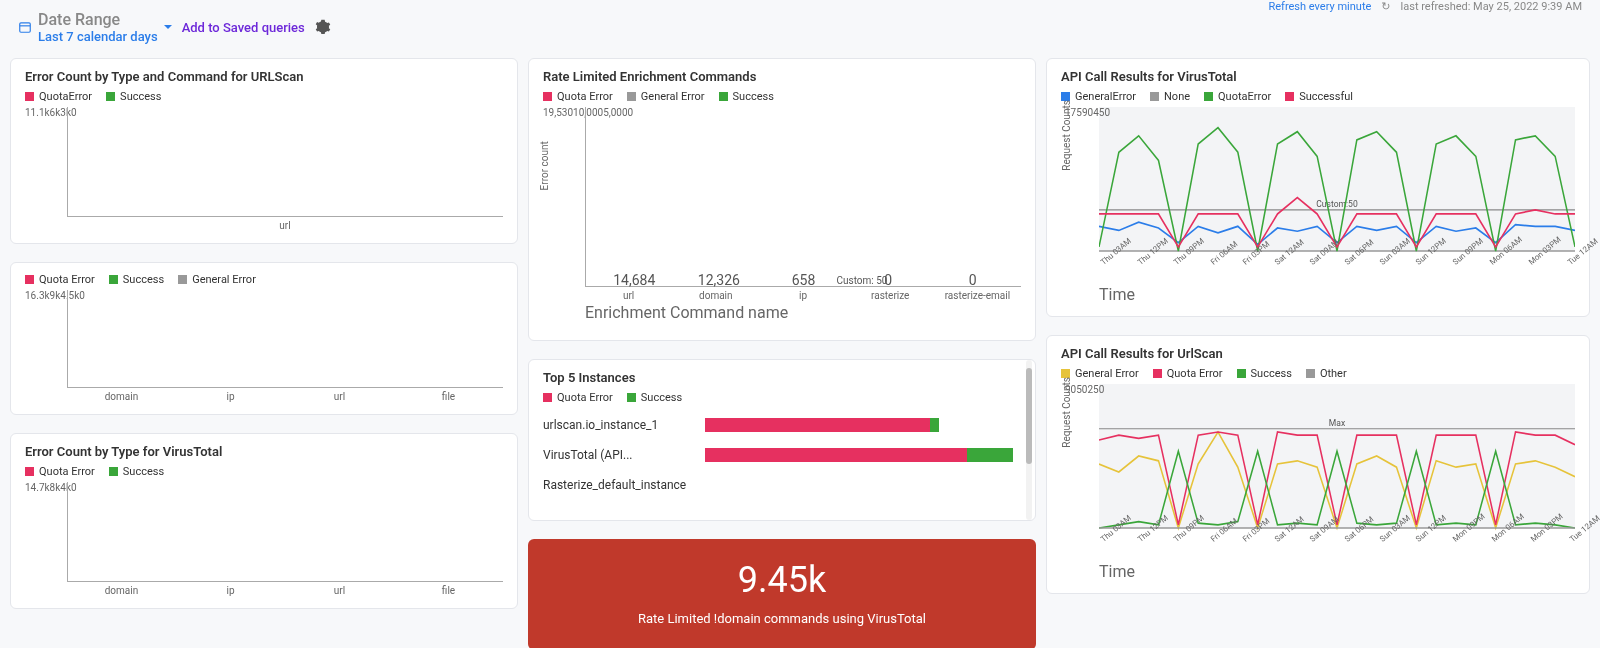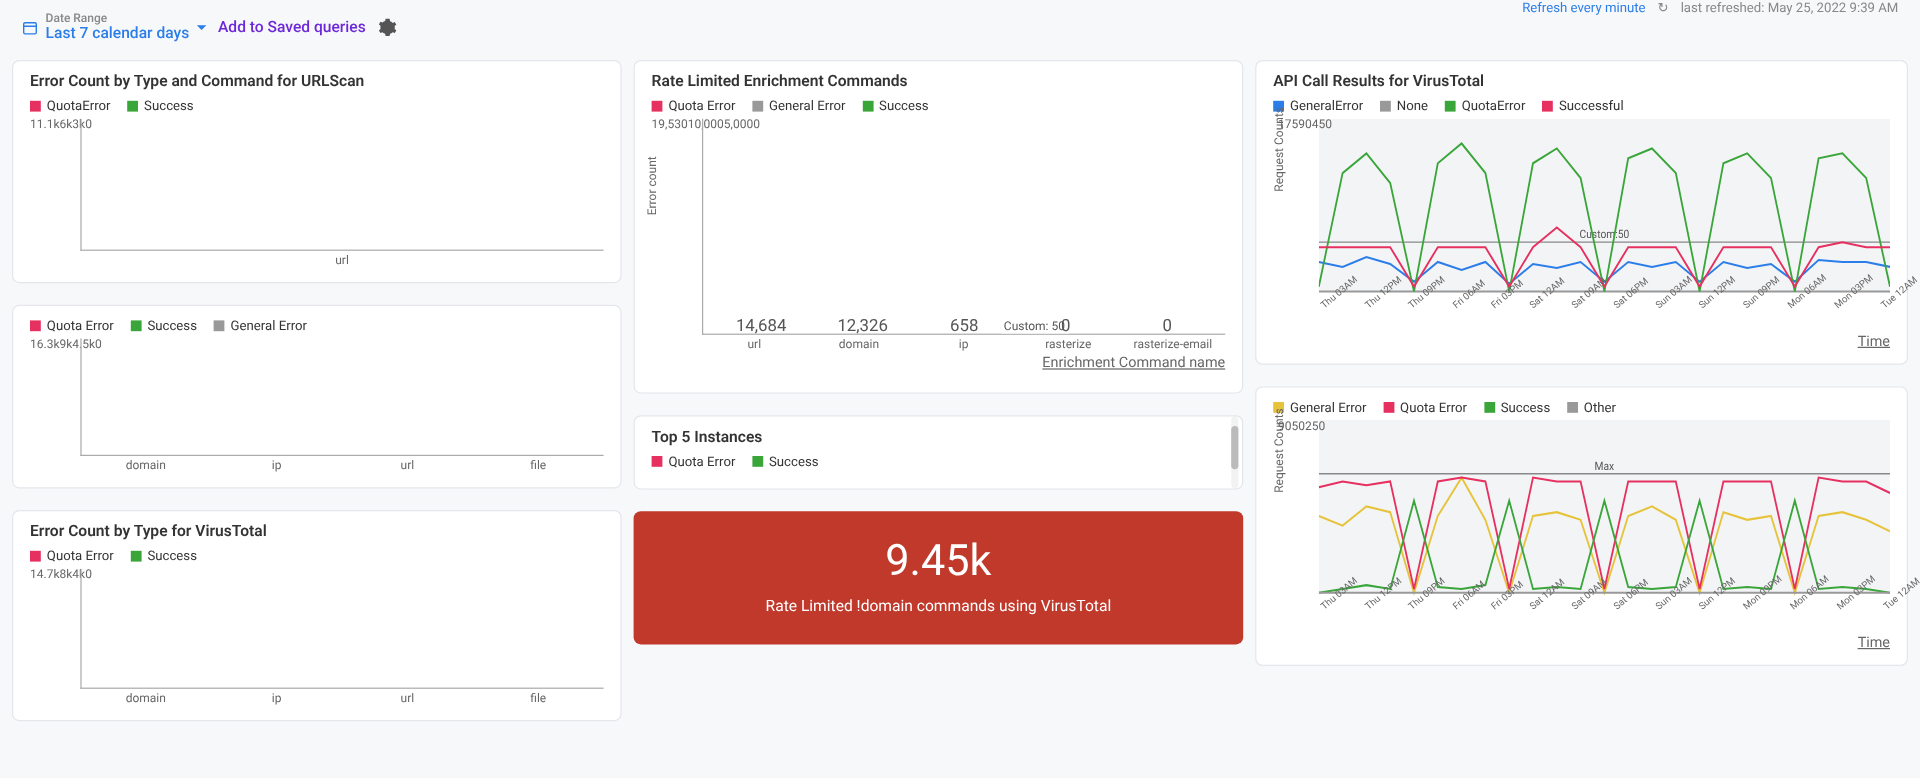--- a/index.html
+++ b/index.html
@@ -1,19 +1,19 @@
 <!DOCTYPE html>
 <html><head>
 <meta charset="utf-8">
 <style>
   * { box-sizing: border-box; margin: 0; padding: 0; }
   body { font-family: -apple-system, BlinkMacSystemFont, "Segoe UI", Roboto, sans-serif; background: #f7f8fa; color: #333; font-size: 13px; width: 1600px; }
   .topbar { display: flex; align-items: center; padding: 10px 18px 14px; gap: 10px; position: relative; }
   .date-block { min-width: 148px; }
-  .date-label { font-size: 10px; color: #888; }
+  .date-label { font-size: 16px; color: #888; }
   .date-val { color: #2b7de9; font-size: 13px; font-weight: 500; display: flex; align-items: center; gap: 6px; cursor: pointer; }
   .date-val .cal { width: 14px; height: 14px; display: inline-block; }
   .date-val .caret { border: 4px solid transparent; border-top-color: #2b7de9; margin-top: 4px; }
   .searchbox { flex: 1; border: 1.5px solid #2b7de9; border-radius: 4px; height: 34px; display: flex; align-items: center; padding: 0 10px; background: #fff; }
   .searchbox input { flex: 1; border: none; outline: none; font-size: 13px; color: #666; font-style: italic; }
   .searchbox .mag { width: 14px; height: 14px; color: #666; }
   .save-link { color: #6d28d9; font-size: 13px; cursor: pointer; white-space: nowrap; }
   .gear { width: 16px; height: 16px; color: #555; cursor: pointer; }
   .refresh-bar { position: absolute; right: 18px; top: 0px; font-size: 11px; color: #888; display: flex; gap: 10px; align-items: center; }
   .refresh-link { color: #2b7de9; }
@@ -27,21 +27,21 @@
   .chart { position: relative; }
   .y-axis { position: absolute; left: 0; top: 0; bottom: 18px; width: 38px; display: flex; flex-direction: row; justify-content: space-between; text-align: right; font-size: 10px; color: #666; padding-right: 4px; }
   .plot { margin-left: 42px; height: var(--h, 110px); border-left: 1px solid #aaa; border-bottom: 1px solid #aaa; display: flex; gap: 0; align-items: flex-end; position: relative; padding: 0 6px; }
   .barcol { flex: 1; display: flex; flex-direction: column; justify-content: flex-end; align-items: center; position: relative; }
   .bar { width: 26px; display: flex; flex-direction: column-reverse; }
   .seg { width: 100%; }
   .bar-label { position: absolute; top: -14px; font-size: 14px; color: #555; white-space: nowrap; }
   .x-axis { margin-left: 42px; display: flex; }
   .x-axis span { flex: 1; text-align: center; font-size: 10px; color: #666; padding-top: 3px; }
   .y-title { position: absolute; left: -4px; top: 50%; transform: rotate(-90deg) translateX(50%); transform-origin: left top; font-size: 10px; color: #666; white-space: nowrap; }
-  .x-title { text-align: right; font-size: 12px; color: #666; margin-top: 2px; margin-left: 42px; text-decoration: underline; }
+  .x-title { text-align: left; font-size: 16px; color: #666; margin-top: 2px; margin-left: 42px; }
   .hlabel { position: absolute; font-size: 10px; background: rgba(255,255,255,0.8); padding: 0 3px; color: #555; }
   .hbar-row { display: flex; align-items: center; gap: 12px; margin: 6px 0 16px; font-size: 12px; }
   .hbar-row .lbl { width: 150px; white-space: nowrap; overflow: hidden; text-overflow: ellipsis; }
   .hbar-track { flex: 1; height: 14px; display: flex; }
   .kpi { background: #c0392b; color: #fff; text-align: center; border-radius: 6px; padding: 20px 10px 24px; }
   .kpi-num { font-size: 36px; font-weight: 400; }
   .kpi-txt { font-size: 13px; margin-top: 10px; }
   
   .linewrap { position: relative; height: 160px; margin-left: 38px; }
   .linewrap svg { width: 100%; height: 100%; }
@@ -262,20 +262,40 @@
           </div>
         <div class="x-title">Enrichment Command name</div>
       </div>
     </div>
 
     <div class="card" style="padding-right:22px">
       <div class="card-title">Top 5 Instances</div>
       <div class="legend" id="leg-top5">
           <span><i class="swatch" style="background:#e63060"></i>Quota Error</span>
           <span><i class="swatch" style="background:#3aa63a"></i>Success</span>
+        </div>
+      <div id="hbars" style="margin-top:14px">
+          <div class="hbar-row">
+            <div class="lbl">urlscan.io_instance_1</div>
+            <div class="hbar-track">
+              <div style="width: 73%; background: rgb(230, 48, 96);"></div>
+              <div style="width: 3%; background: rgb(58, 166, 58);"></div>
+            </div>
+          </div>
+          <div class="hbar-row">
+            <div class="lbl">VirusTotal (API...</div>
+            <div class="hbar-track">
+              <div style="width: 85%; background: rgb(230, 48, 96);"></div>
+              <div style="width: 15%; background: rgb(58, 166, 58);"></div>
+            </div>
+          </div>
+          <div class="hbar-row">
+            <div class="lbl">Rasterize_default_instance</div>
+            <div class="hbar-track"></div>
+          </div>
         </div>
       <div class="side-scroll">
           <div class="thumb" style="height:60%;margin-top:8px"></div>
         </div>
     </div>
 
     <div class="kpi">
       <div class="kpi-num">9.45k</div>
       <div class="kpi-txt">Rate Limited !domain commands using VirusTotal</div>
     </div>
@@ -325,20 +345,21 @@
               <span>Mon 06AM</span>
               <span>Mon 03PM</span>
               <span>Tue 12AM</span>
             </div>
         </div>
         <div class="x-title" style="margin-left:38px;margin-top:18px">Time</div>
       </div>
     </div>
 
     <div class="card">
+      <div class="card-title">API Call Results for UrlScan</div>
       <div class="legend" id="leg-urlres">
           <span><i class="swatch" style="background:#e6c33a"></i>General Error</span>
           <span><i class="swatch" style="background:#e63060"></i>Quota Error</span>
           <span><i class="swatch" style="background:#3aa63a"></i>Success</span>
           <span><i class="swatch" style="background:#999999"></i>Other</span>
         </div>
       <div class="chart" style="position:relative">
         <div class="y-title" style="left:0px">Request Counts</div>
         <div class="linewrap">
           <div class="y-ticks" id="yt-urlres">

